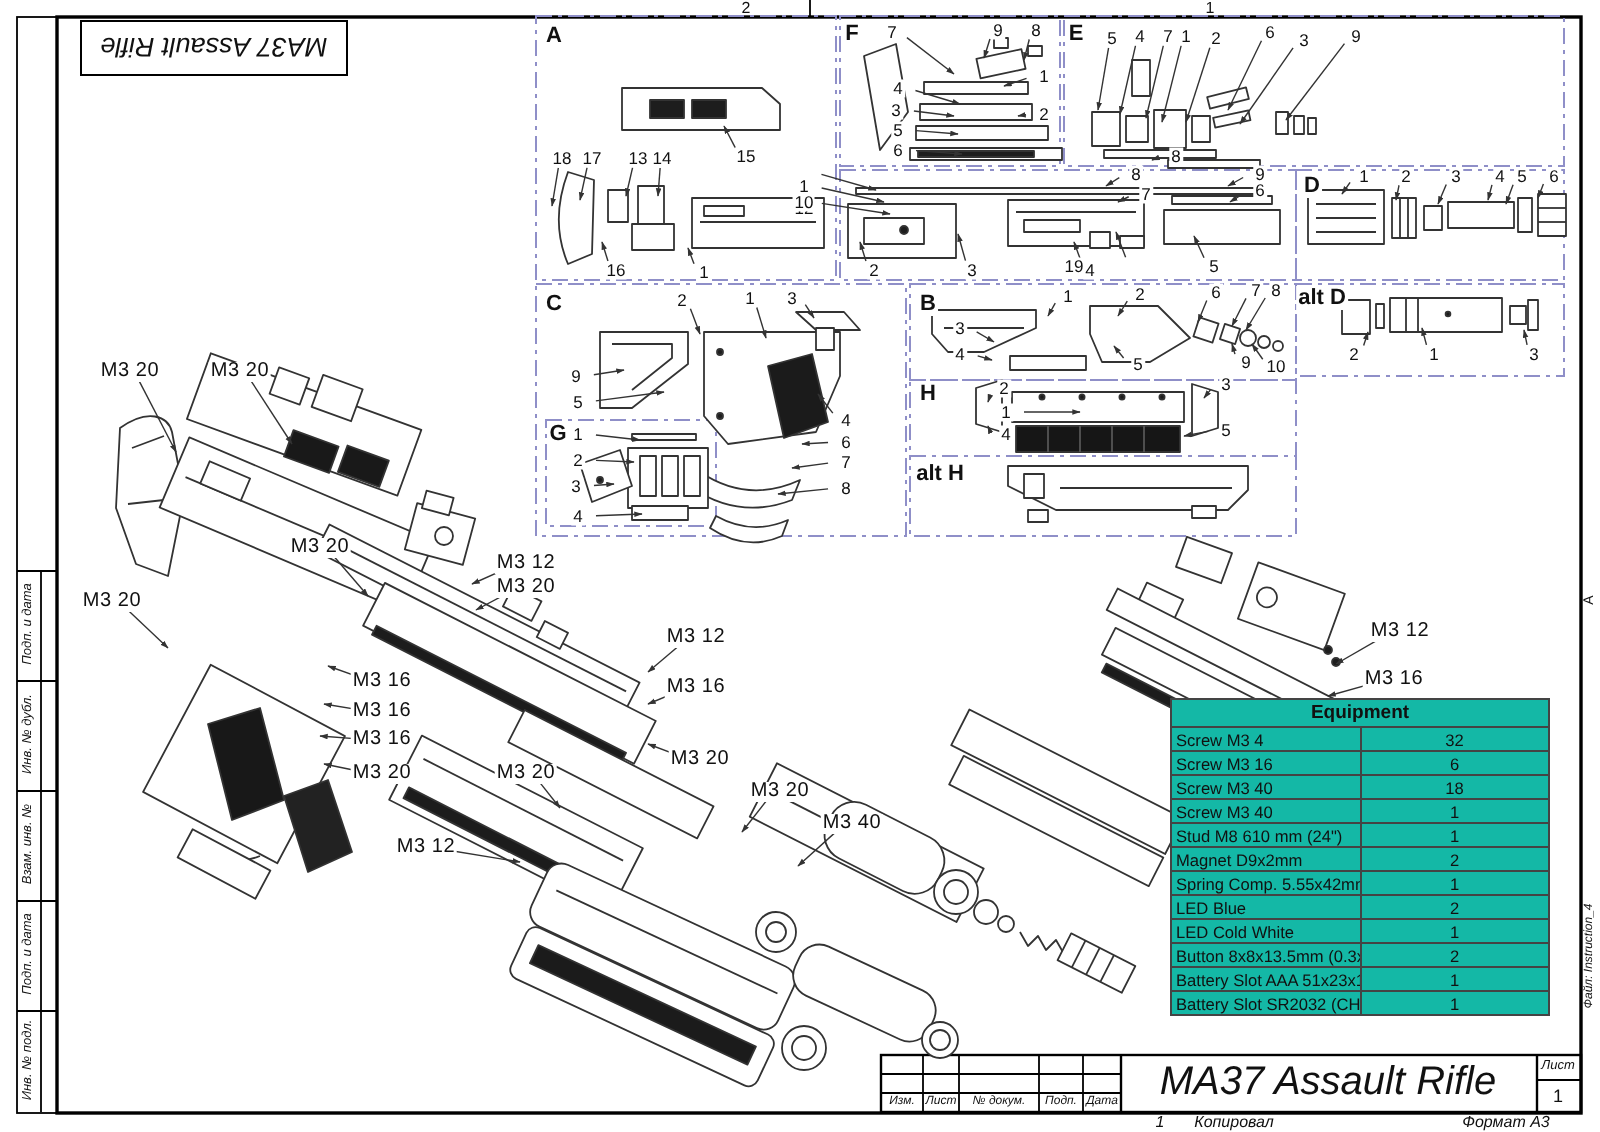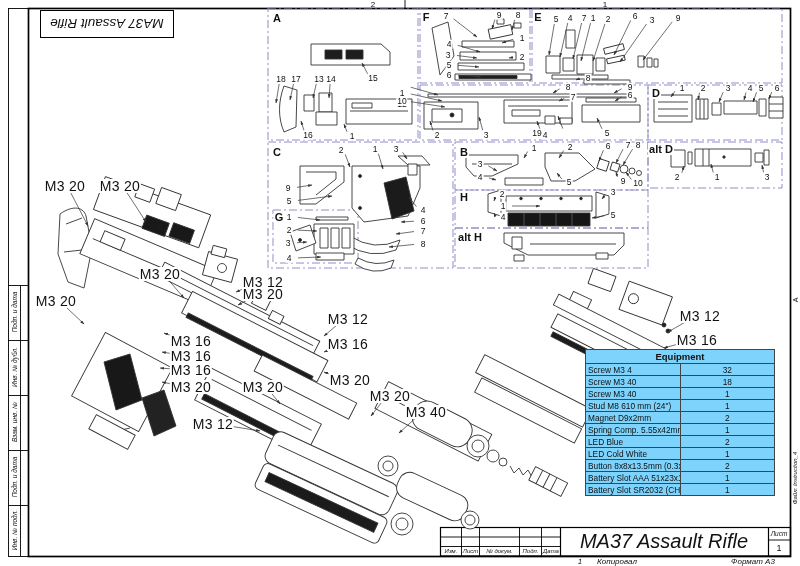--- a/index.html
+++ b/index.html
@@ -3,34 +3,34 @@
 <meta charset="utf-8">
 <style>
   html,body{margin:0;padding:0;background:#fff;}
   #sheet{position:relative;width:800px;height:566px;background:#fff;overflow:hidden;
          font-family:"Liberation Sans",sans-serif;color:#111;}
   #art,#ann{position:absolute;left:0;top:0;}
   #ann{z-index:3;}
   #labels{position:absolute;left:0;top:0;width:800px;height:566px;z-index:4;}
   .callout{position:absolute;transform:translate(-50%,-50%);font-size:8.5px;line-height:1;
            background:#fff;padding:0 1px;white-space:nowrap;}
-  .mcallout{position:absolute;transform:translate(-50%,-50%);font-size:14px;line-height:1;
+  .mcallout{position:absolute;transform:translate(-50%,-50%);font-size:10px;line-height:1;
             letter-spacing:.3px;background:#fff;padding:0 1px;white-space:nowrap;}
   .section-label{position:absolute;transform:translate(-50%,-50%);font-size:11px;font-weight:bold;
                  background:#fff;padding:0 1px;white-space:nowrap;}
   #flipped-title{position:absolute;left:40px;top:10px;width:132px;height:26px;z-index:5;
                  border:1.3px solid #000;display:flex;align-items:center;justify-content:center;
                  transform:rotate(180deg);font-style:italic;font-size:13.5px;white-space:nowrap;}
   .zone{position:absolute;transform:translate(-50%,-50%);font-size:8px;z-index:5;}
   #zone2{left:373px;top:4px;} #zone1{left:605px;top:4px;}
   #left-stamp{position:absolute;left:0;top:0;width:28px;height:566px;z-index:5;}
   #left-stamp span{position:absolute;left:14px;transform:translate(-50%,-50%) rotate(-90deg);
                    font-size:6.5px;font-style:italic;white-space:nowrap;}
   #equip{position:absolute;left:585px;top:349px;width:190px;z-index:6;border-collapse:collapse;
-         background:#7dd3fc;font-size:8.3px;table-layout:fixed;}
+         background:#14b8a6;font-size:8.3px;table-layout:fixed;}
   #equip td{border:1px solid #444;padding:0 2px;height:11px;line-height:10px;overflow:hidden;white-space:nowrap;}
   #equip td.qty{width:38px;text-align:center;}
   #equip td.t-title{font-weight:bold;text-align:center;font-size:9.5px;height:13px;}
   #stamp{position:absolute;left:0;top:0;width:800px;height:566px;z-index:6;pointer-events:none;}
   #stamp-title{position:absolute;left:560px;top:527px;width:208px;height:29px;display:flex;
                align-items:center;justify-content:center;font-style:italic;font-size:20px;white-space:nowrap;}
   #stamp-cols span{position:absolute;transform:translate(-50%,-50%);font-size:6px;font-style:italic;white-space:nowrap;}
   #sheet-label{position:absolute;left:779px;top:533px;transform:translate(-50%,-50%);
                font-size:6.5px;font-style:italic;}
   #sheet-num{position:absolute;left:779px;top:548px;transform:translate(-50%,-50%);font-size:9px;}
@@ -573,20 +573,24 @@
 <table id="equip">
       <tbody id="equip-body">
         <tr>
           <td colspan="2" class="t-title">Equipment</td>
         </tr>
         <tr>
           <td>Screw M3 4</td>
           <td class="qty">32</td>
         </tr>
         <tr>
+          <td>Screw M3 16</td>
+          <td class="qty">6</td>
+        </tr>
+        <tr>
           <td>Screw M3 40</td>
           <td class="qty">18</td>
         </tr>
         <tr>
           <td>Screw M3 40</td>
           <td class="qty">1</td>
         </tr>
         <tr>
           <td>Stud M8 610 mm (24")</td>
           <td class="qty">1</td>

